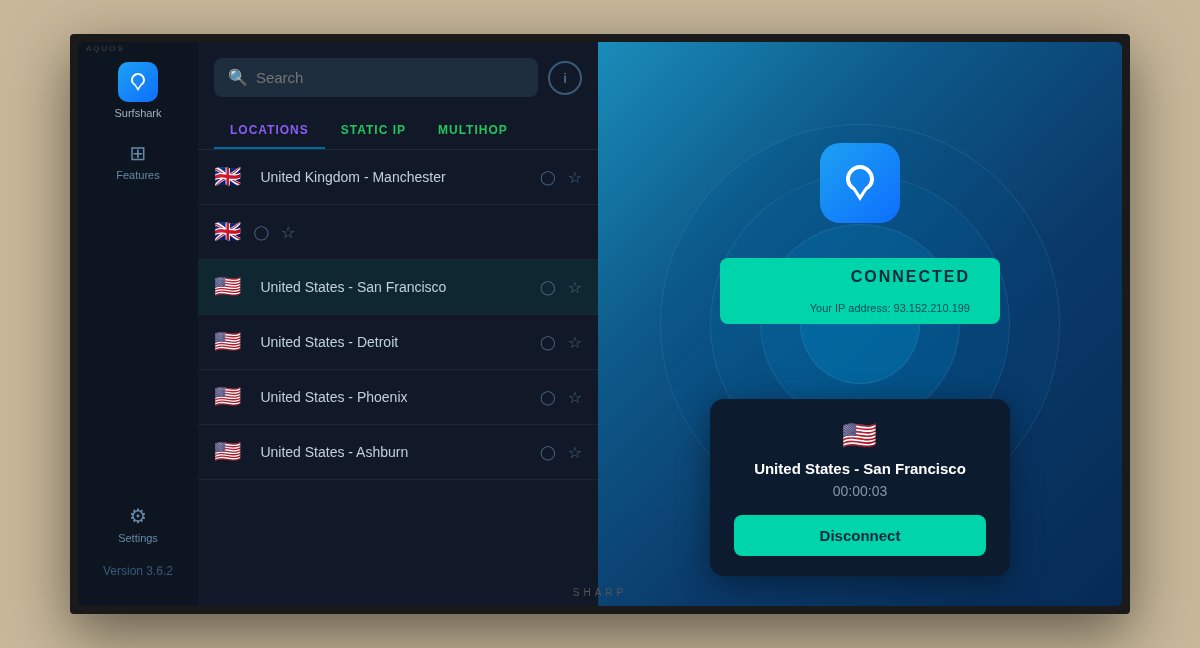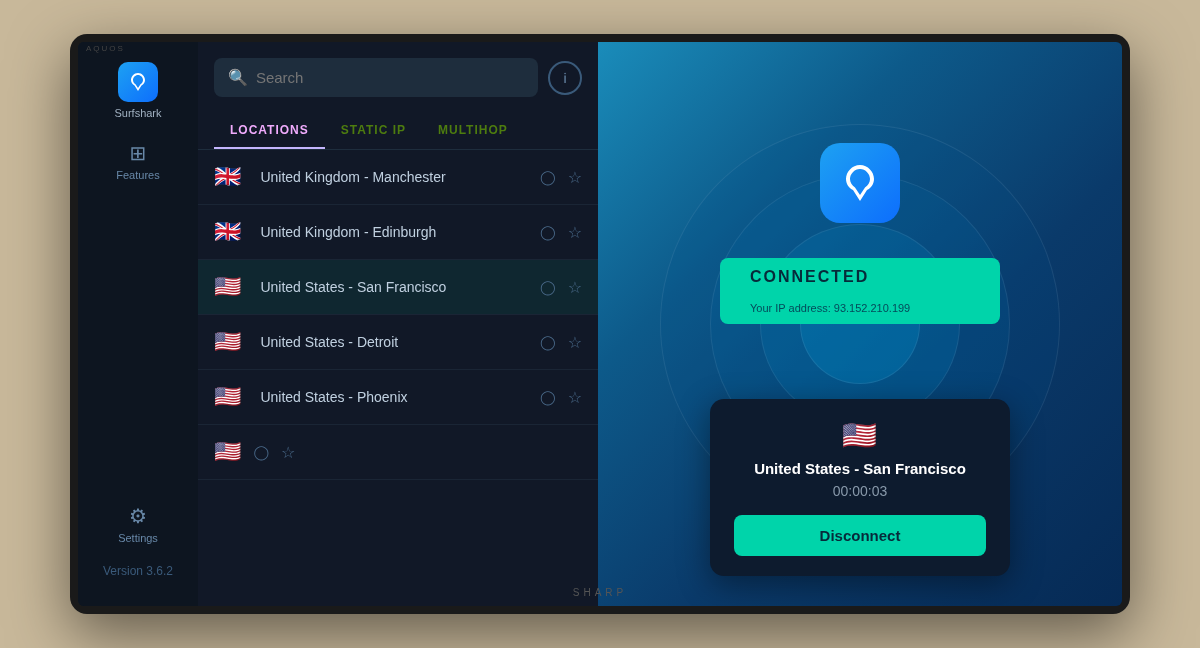--- a/index.html
+++ b/index.html
@@ -11,21 +11,21 @@
       align-items: center;
       justify-content: center;
       font-family: Arial, sans-serif;
       overflow: hidden;
     }
 
     .tv-frame {
       width: 1060px;
       height: 580px;
       background: #1a1a1a;
-      border-radius: 17px;
+      border-radius: 4px;
       padding: 8px;
       box-shadow: 0 20px 60px rgba(0,0,0,0.5);
       position: relative;
     }
 
     .tv-screen {
       width: 100%;
       height: 100%;
       border-radius: 6px;
       overflow: hidden;
@@ -164,32 +164,32 @@
     
     .tabs {
       display: flex;
       padding: 0 16px;
       gap: 0;
       border-bottom: 1px solid #1e2d3d;
     }
 
     .tab {
       padding: 10px 16px;
-      color: #4d7c0f;
+      color: #22c55e;
       font-size: 12px;
       font-weight: bold;
       letter-spacing: 1px;
       cursor: pointer;
       border-bottom: 2px solid transparent;
       text-transform: uppercase;
     }
 
     .tab.active {
-      color: #f0abfc;
-      border-bottom: 2px solid #c4b5fd;
+      color: #8b5cf6;
+      border-bottom: 2px solid #0369a1;
     }
 
     
     .location-list {
       flex: 1;
       overflow-y: auto;
     }
 
     .location-item {
       display: flex;
@@ -272,21 +272,21 @@
 
     
     .connected-banner {
       position: absolute;
       bottom: 50%;
       left: 50%;
       transform: translateX(-50%);
       background: #00d4aa;
       border-radius: 8px;
       padding: 10px 30px;
-      text-align: left;
+      text-align: right;
       width: 280px;
     }
 
     .connected-text {
       color: #062a3a;
       font-size: 16px;
       font-weight: bold;
       letter-spacing: 2px;
     }
 
@@ -428,21 +428,20 @@
       <div class="location-list scrollbar-hidden">
 
       <div class="location-item">
       <span class="flag-emoji">🇬🇧</span>
       <span class="location-name">United Kingdom - Manchester</span>
       <span class="ping-icon">◯</span>
       <span class="star-icon">☆</span>
     </div>
           <div class="location-item">
       <span class="flag-emoji">🇬🇧</span>
-      <span class="location-name">United Kingdom - Edinburgh</span>
       <span class="ping-icon">◯</span>
       <span class="star-icon">☆</span>
     </div>
           <div class="location-item" style="background: rgba(0, 212, 170, 0.08);">
       <span class="flag-emoji">🇺🇸</span>
       <span class="location-name">United States - San Francisco</span>
       <span class="ping-icon">◯</span>
       <span class="star-icon">☆</span>
     </div>
           <div class="location-item">
@@ -452,20 +451,21 @@
       <span class="star-icon">☆</span>
     </div>
           <div class="location-item">
       <span class="flag-emoji">🇺🇸</span>
       <span class="location-name">United States - Phoenix</span>
       <span class="ping-icon">◯</span>
       <span class="star-icon">☆</span>
     </div>
           <div class="location-item">
       <span class="flag-emoji">🇺🇸</span>
+      <span class="location-name">United States - Ashburn</span>
       <span class="ping-icon">◯</span>
       <span class="star-icon">☆</span>
     </div>
         </div>
     </div>
 
     <div class="right-panel">
 
       <div class="circles-container">
         <div class="circle" style="width:400px;height:400px;background:rgba(0,80,140,0.15);"></div>

